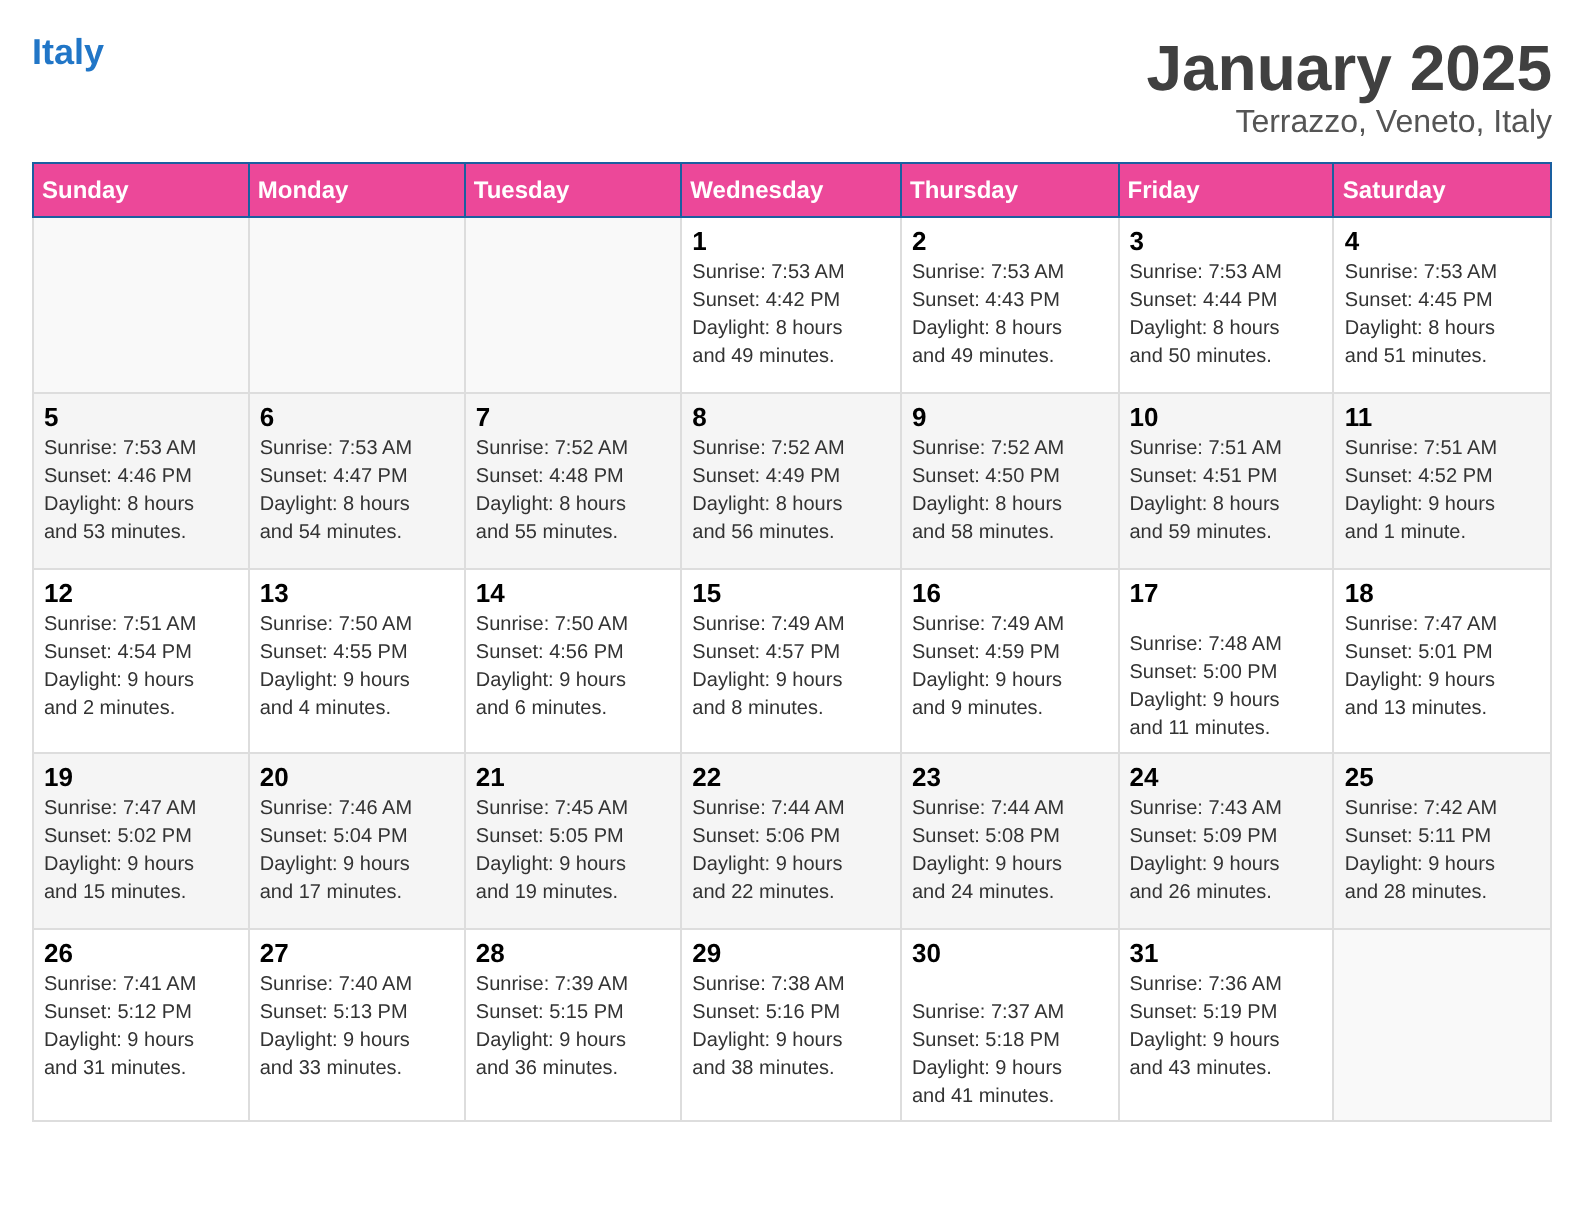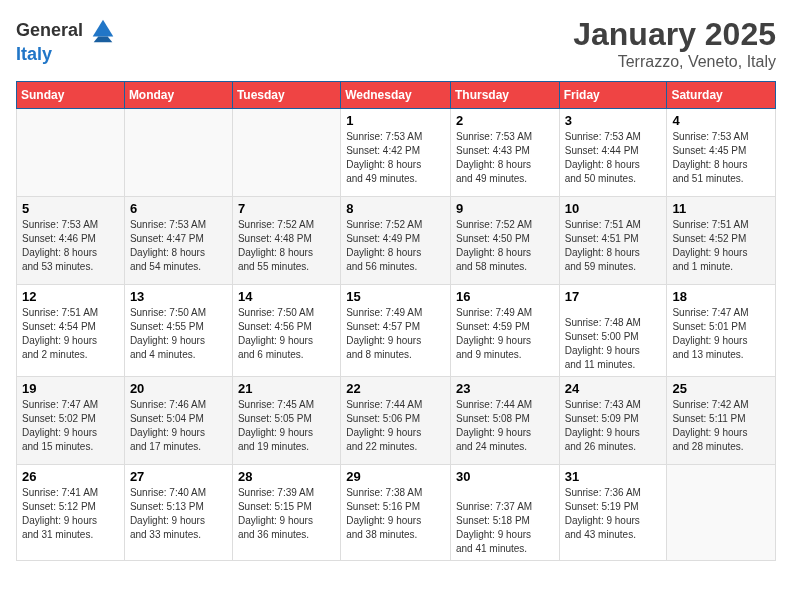--- a/index.html
+++ b/index.html
@@ -46,21 +46,21 @@
     .location-title {
       font-size: 16px;
       color: #555;
     }
     table {
       width: 100%;
       border-collapse: collapse;
       font-size: 11px;
     }
     thead tr {
-      background-color: #ef4444;
+      background-color: #ec4899;
       color: white;
     }
     thead th {
       padding: 6px 4px;
       text-align: left;
       font-size: 12px;
       font-weight: bold;
       border: 1px solid #1a5fa0;
     }
     tbody tr {
@@ -91,27 +91,20 @@
     .empty-cell {
       background: #f9f9f9;
     }
   </style>
 </head>
 <body>
 
 <div class="header">
   <div class="logo">
     <div>
-      <div style="display:flex;align-items:center;gap:2px;">
-        <span class="logo-text-general">General</span>
-        <svg class="logo-icon" viewBox="0 0 30 30" xmlns="http://www.w3.org/2000/svg">
-          <polygon points="4,22 15,4 26,22" fill="#2176c7"></polygon>
-          <polygon points="10,22 20,22 25,28 5,28" fill="#1a5fa0"></polygon>
-        </svg>
-      </div>
       <span class="logo-text-blue">Italy</span>
     </div>
   </div>
   <div class="title-section">
     <div class="month-title">January 2025</div>
     <div class="location-title">Terrazzo, Veneto, Italy</div>
   </div>
 </div>
 
 <table>

